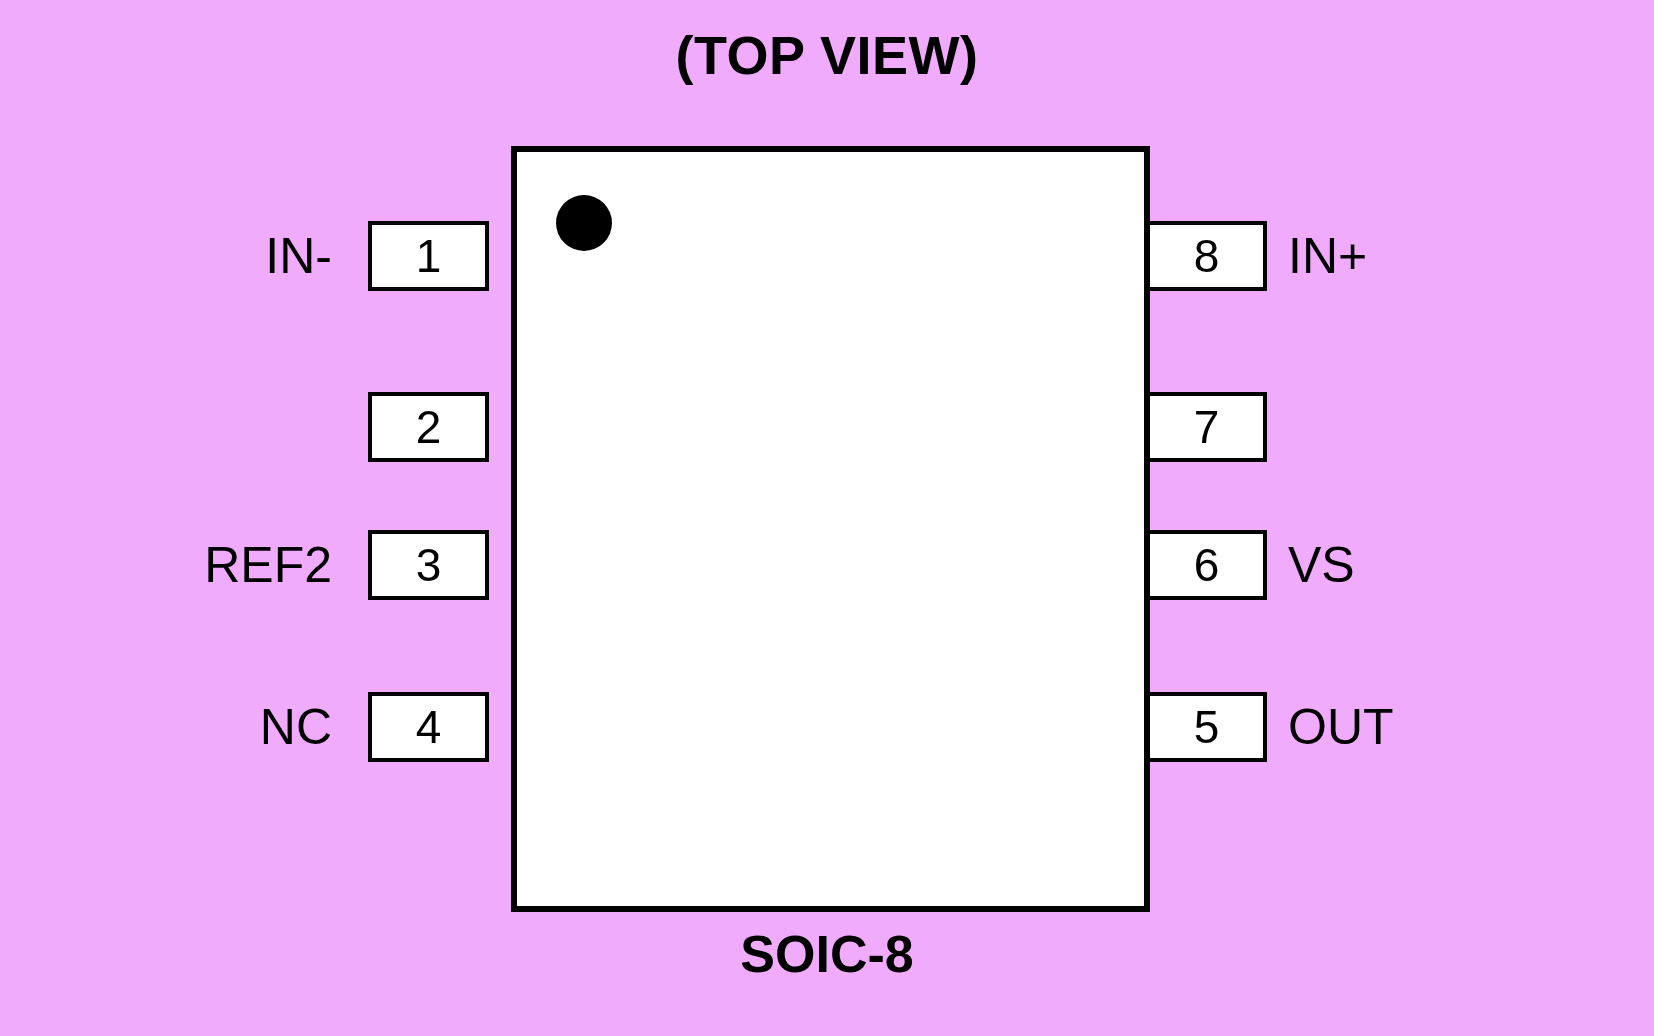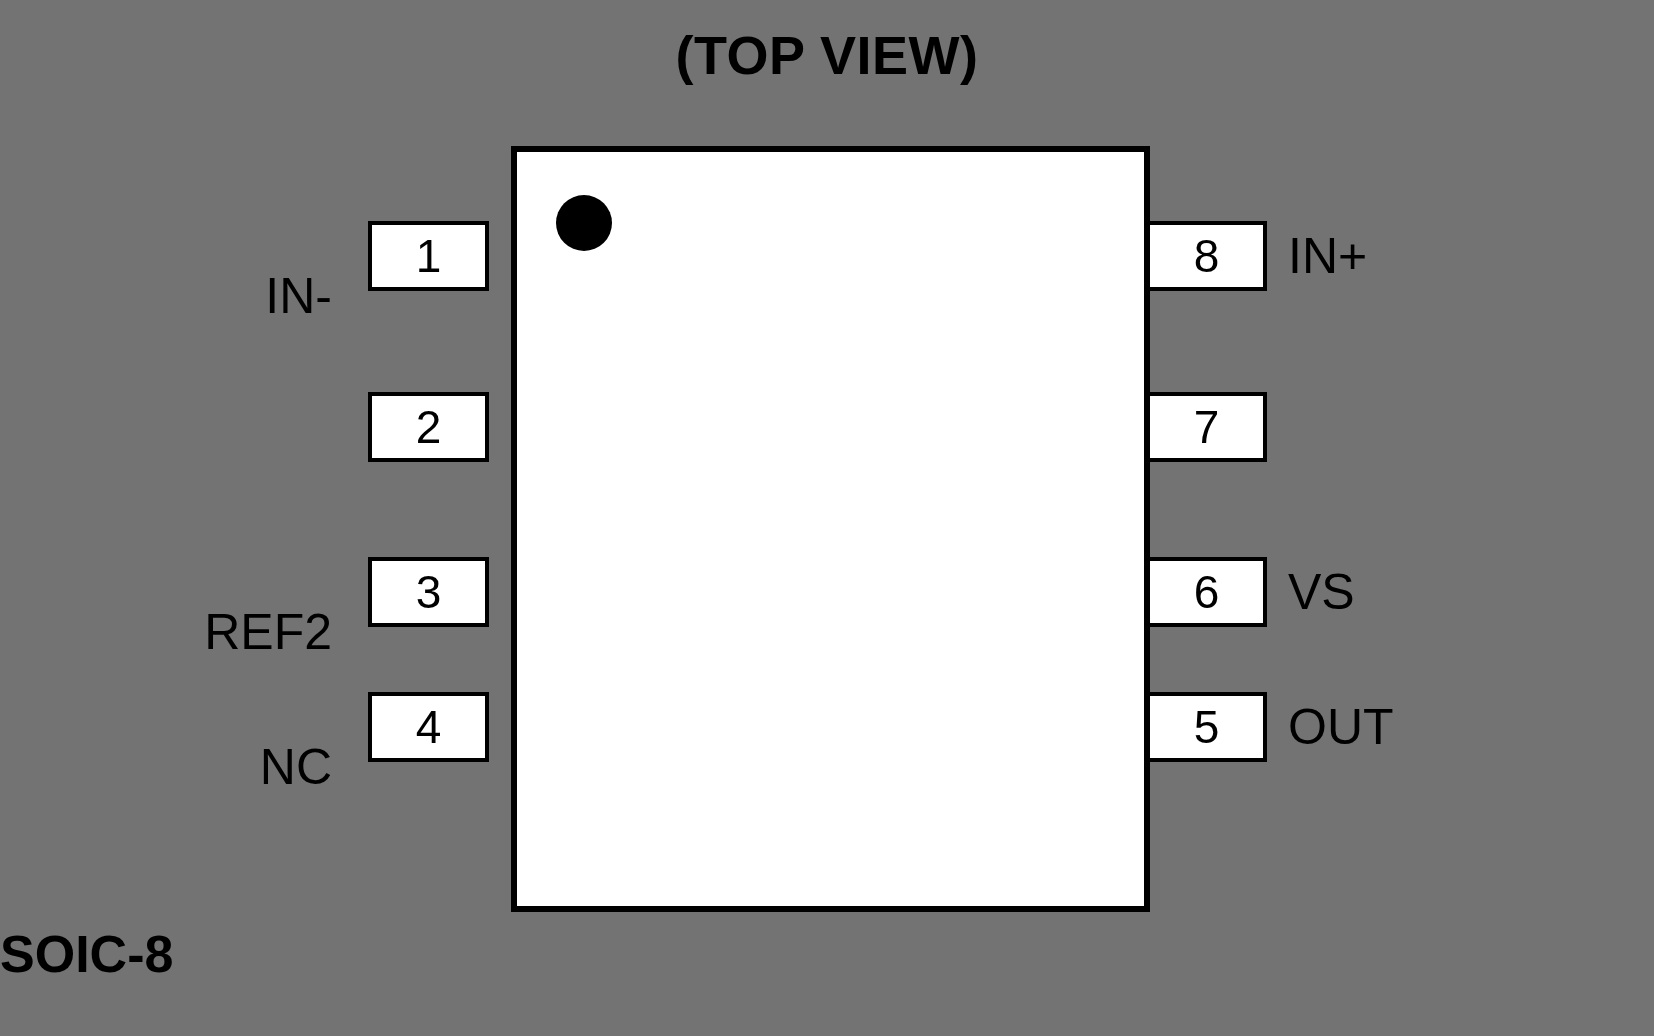--- a/index.html
+++ b/index.html
@@ -13,21 +13,21 @@
     height: 1036px;
     overflow: hidden;
     font-family: "Liberation Sans", sans-serif;
     color: #000000;
   }
 
   #stage {
     position: relative;
     width: 1654px;
     height: 1036px;
-    background: #737373;
+    background: #f0abfc;
   }
 
   
   .view-title {
     position: absolute;
     left: 0;
     top: 28px;
     width: 1654px;
     text-align: center;
     font-size: 54px;
@@ -80,55 +80,54 @@
     font-size: 46px;
     font-weight: normal;
     line-height: 1;
     color: #000000;
   }
   .pin.left  { left: 368px; }
   .pin.right { left: 1146px; }
 
   .row-a { top: 221px; }
   .row-b { top: 392px; }
-  .row-c { top: 557px; }
+  .row-c { top: 530px; }
   .row-d { top: 692px; }
 
   
   .pin-label {
     position: absolute;
     font-size: 50px;
     line-height: 1;
     color: #000000;
     white-space: nowrap;
     height: 70px;
     display: flex;
     align-items: center;
   }
   .label-left {
     width: 330px;
     left: 20px;
     justify-content: flex-end;
     padding-right: 18px;
     box-sizing: border-box;
-    margin-top: 40px;
   }
   .label-right {
     left: 1288px;
     justify-content: flex-start;
     text-align: center;
   }
 
   
   .pkg-name {
     position: absolute;
     left: 0;
     top: 928px;
     width: 1654px;
-    text-align: left;
+    text-align: center;
     font-size: 52px;
     font-weight: bold;
     line-height: 1;
     color: #000000;
     white-space: nowrap;
   }
 </style>
 </head>
 <body>
 

